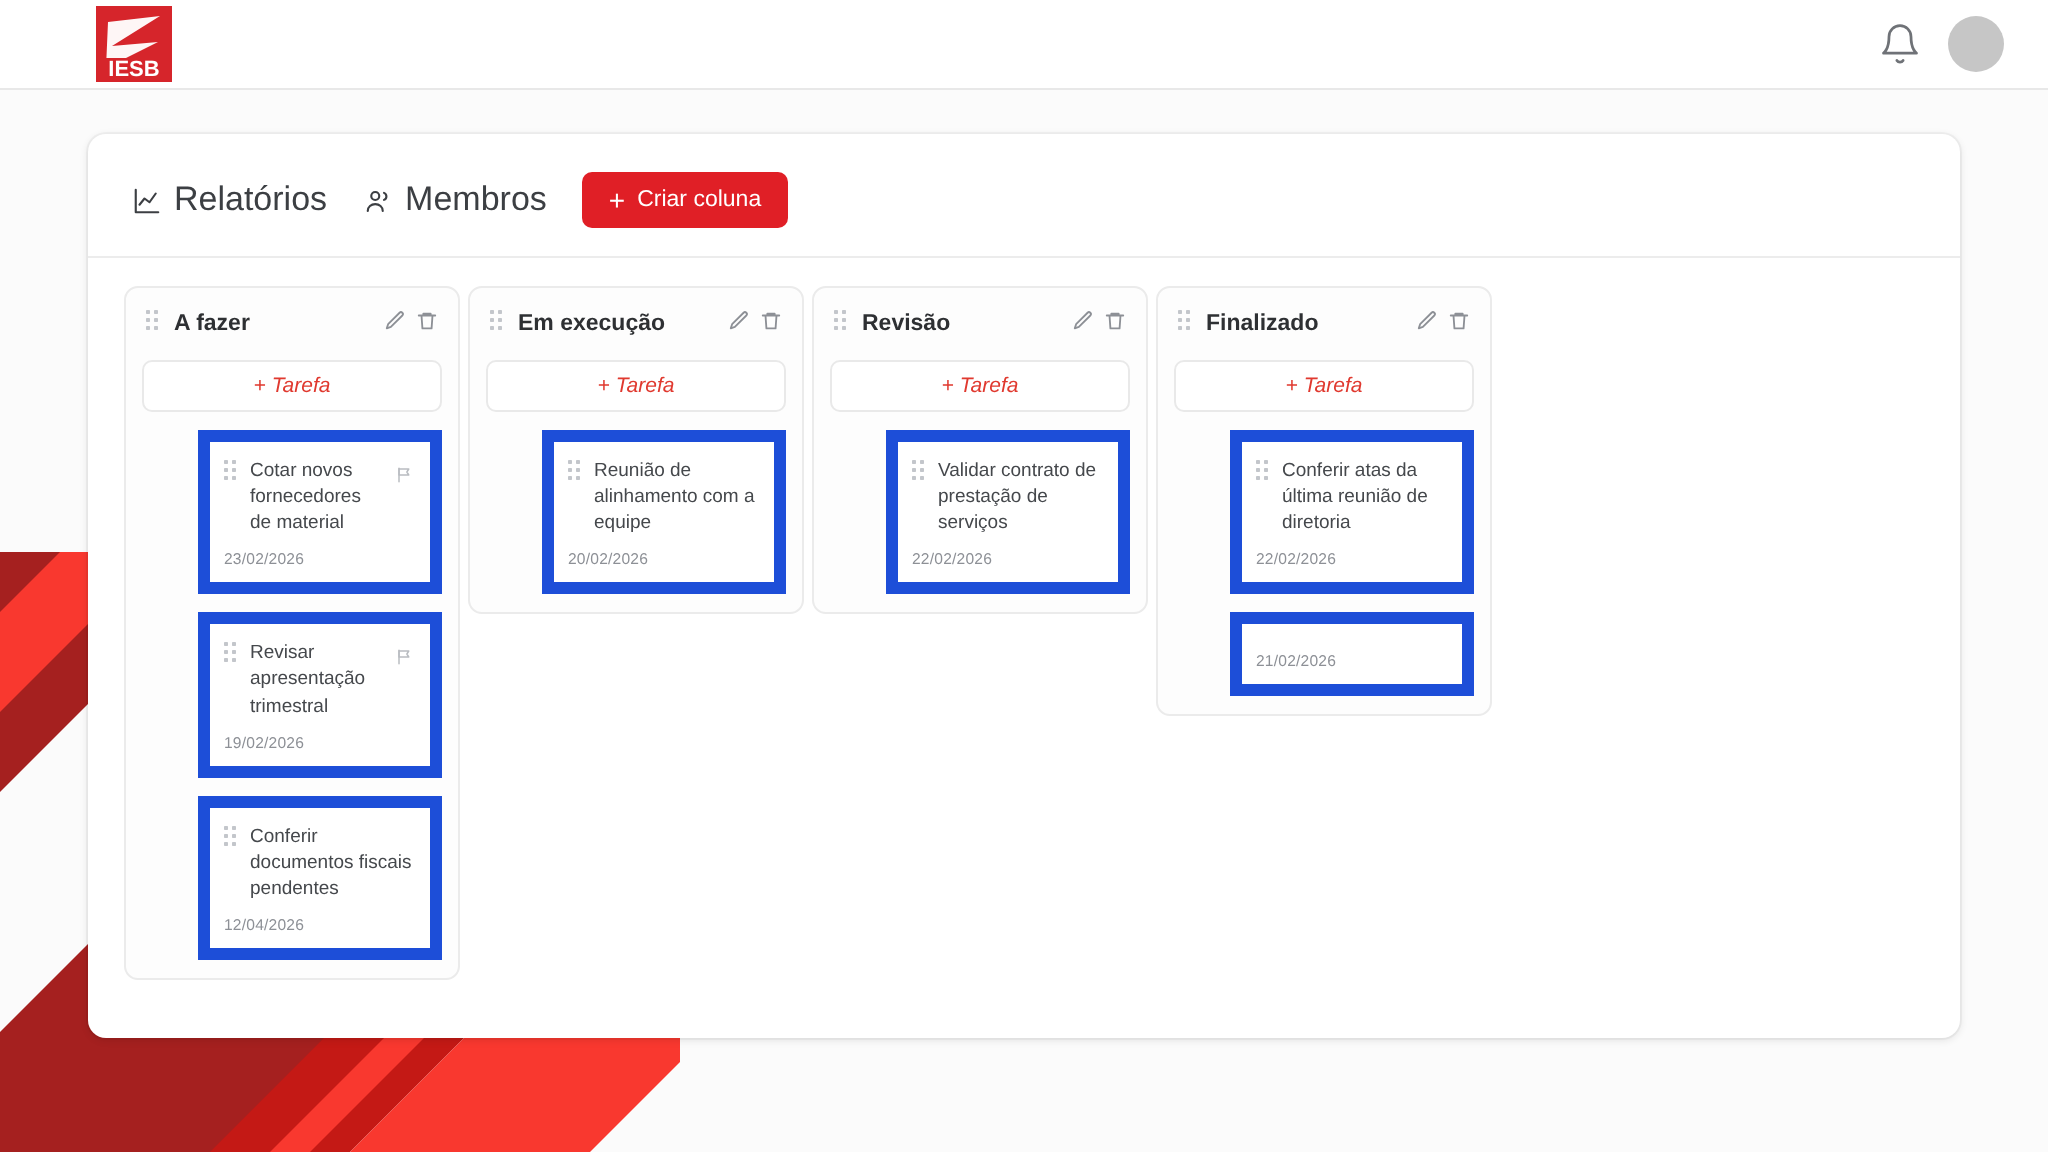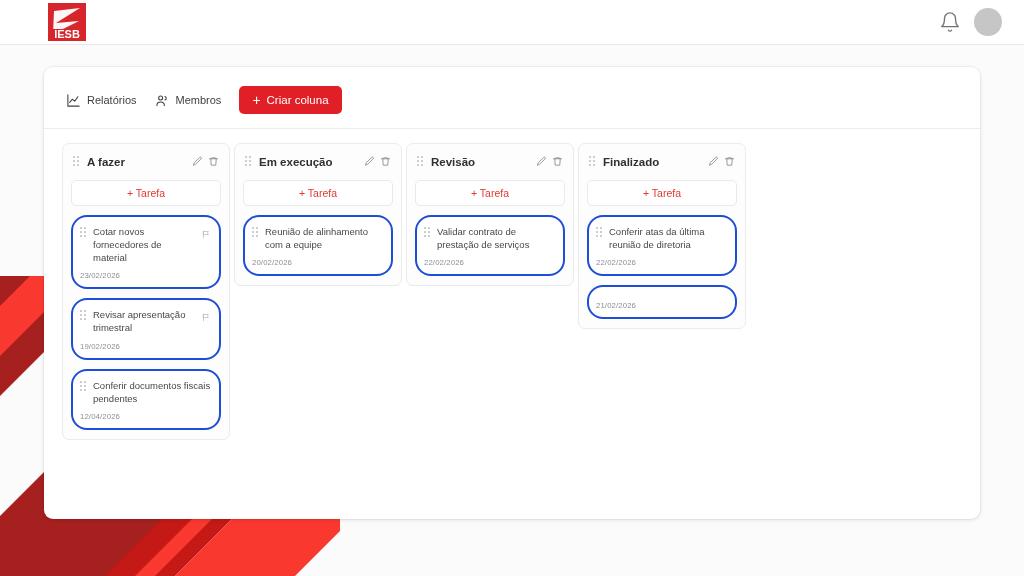--- a/index.html
+++ b/index.html
@@ -29,21 +29,21 @@
   
   .panel { position: absolute; left: 44px; top: 67px; width: 936px; height: 452px;
            background: #fff; border-radius: 9px; z-index: 2;
            box-shadow: 0 1px 4px rgba(0,0,0,.11), 0 0 0 1px rgba(0,0,0,.035); }
   .panel-head { display: flex; align-items: center; justify-content: space-between;
                 padding: 19px 22px 0 22px; }
   .page-title { font-size: 19px; font-weight: bold; color: #2e3033; letter-spacing: .1px; }
 
   .tools { display: flex; align-items: center; gap: 18px; }
   .tool { display: flex; align-items: center; gap: 6px; cursor: pointer;
-          font-size: 11px; color: #3c3f43; }
+          font-size: 17px; color: #3c3f43; }
   .tool svg { display: block; }
   .btn-primary { display: flex; align-items: center; gap: 6px; background: #e01f26;
                  color: #fff; font-size: 11.5px; border: none; border-radius: 5px;
                  padding: 7px 13px; cursor: pointer; font-family: inherit; }
   .btn-primary .plus { font-size: 14px; line-height: 1; font-weight: 500; }
 
   .divider { margin: 14px 0 0 0; height: 1px; background: #ececec; }
 
   
   .board { display: flex; gap: 4px; padding: 14px 18px 0 18px; align-items: flex-start; }
@@ -51,24 +51,24 @@
             border-radius: 7px; padding: 8px 8px 9px 8px; }
   .col-head { display: flex; align-items: center; gap: 6px; padding: 1px 2px 0 2px; }
   .grip { display: block; flex: 0 0 auto; }
   .col-title { font-size: 11.5px; font-weight: bold; color: #2e3033; flex: 1 1 auto;
                white-space: nowrap; overflow: hidden; text-overflow: ellipsis; }
   .col-actions { display: flex; align-items: center; gap: 5px; }
   .icon-btn { cursor: pointer; display: block; }
 
   .add-task { margin-top: 9px; width: 100%; background: #fff; border: 1px solid #e9e9e9;
               border-radius: 5px; padding: 6px 0; font-size: 10.5px; color: #e0392f;
-              cursor: pointer; font-family: inherit; text-align: center; }
-
-  .card { margin-top: 9px; background: #fff; border: 2px solid #1d4ed8;
-          border-radius: 16px; padding: 7px 8px 7px 7px; cursor: pointer; }
+              cursor: pointer; font-family: inherit; text-align: center; font-style: italic; }
+
+  .card { margin-top: 9px; background: #fff; border: 6px solid #1d4ed8;
+          border-radius: 0; padding: 7px 8px 7px 7px; cursor: pointer; margin-left: 28px; }
   .card-top { display: flex; align-items: flex-start; gap: 5px; }
   .card-title { flex: 1 1 auto; font-size: 9.5px; line-height: 1.38; color: #45484c;
                 padding-top: 1px; }
   .card-date { font-size: 7.8px; color: #8d9096; margin-top: 7px; letter-spacing: .1px; }
   .card-flag { flex: 0 0 auto; margin-top: 1px; }
 </style>
 </head>
 <body>
 
 <div id="app">

